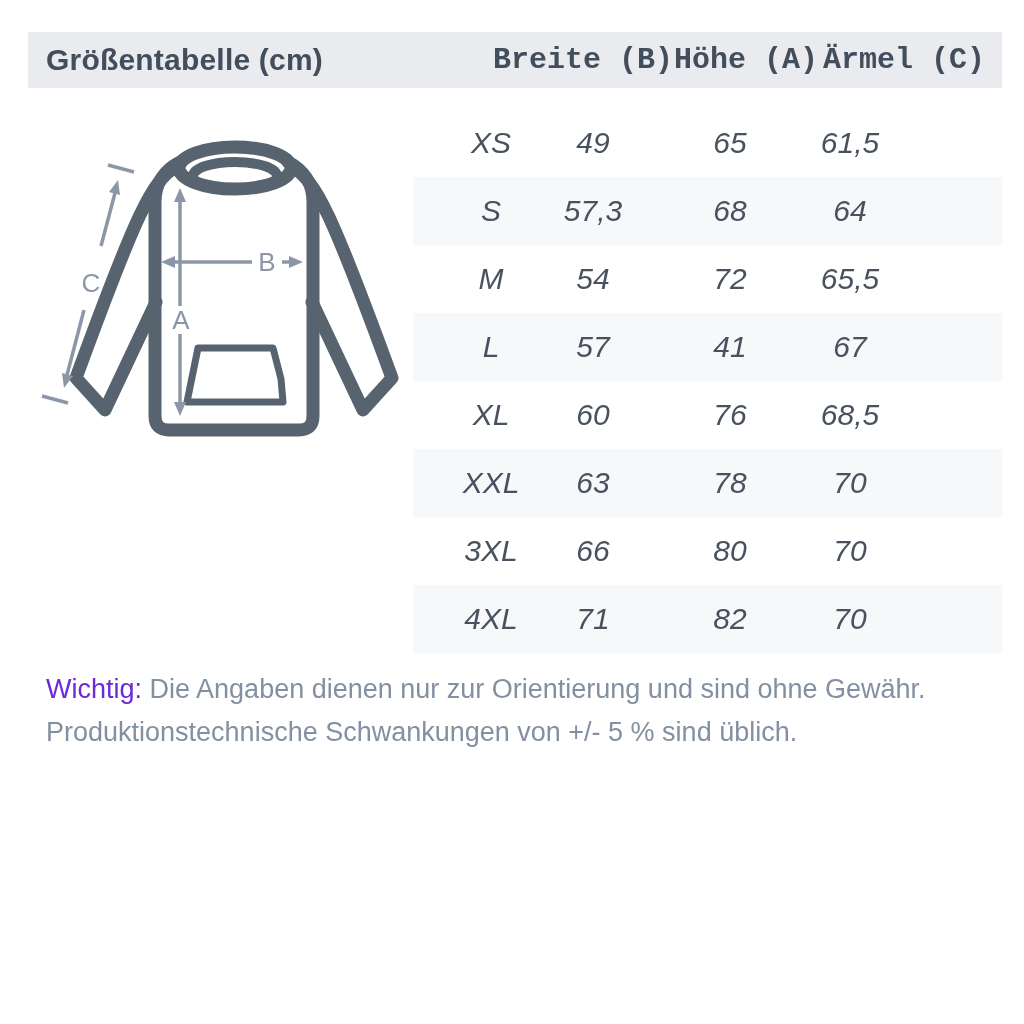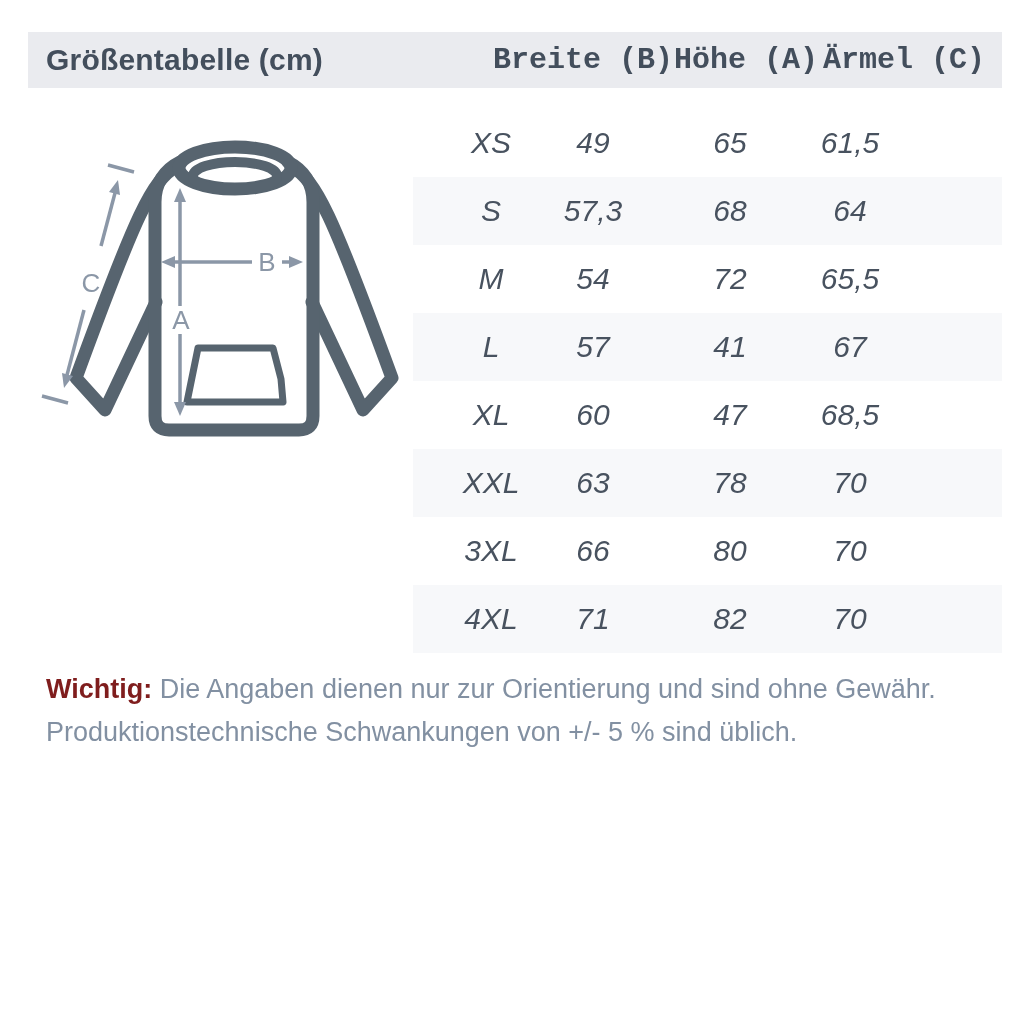--- a/index.html
+++ b/index.html
@@ -80,21 +80,21 @@
   
   .note{
     position:absolute;
     left:46px; top:668px;
     width:930px;
     margin:0;
     font-size:27px;
     line-height:43px;
     color:#8290a2;
   }
-  .note strong{font-weight:bold;color:#7f1d1d;}
+  .note strong{font-weight:normal;color:#6d28d9;}
 </style>
 </head>
 <body>
 
 <div class="page">
 
   <header class="band">
     <h1>Größentabelle (cm)</h1>
     <div class="col-heads">
       <span class="ch ch0">Breite (B)</span>
@@ -170,21 +170,21 @@
       </div>
       <div class="trow striped">
         <div class="cell c0">L</div>
         <div class="cell c1">57</div>
         <div class="cell c2">41</div>
         <div class="cell c3">67</div>
       </div>
       <div class="trow">
         <div class="cell c0">XL</div>
         <div class="cell c1">60</div>
-        <div class="cell c2">47</div>
+        <div class="cell c2">76</div>
         <div class="cell c3">68,5</div>
       </div>
       <div class="trow striped">
         <div class="cell c0">XXL</div>
         <div class="cell c1">63</div>
         <div class="cell c2">78</div>
         <div class="cell c3">70</div>
       </div>
       <div class="trow">
         <div class="cell c0">3XL</div>

